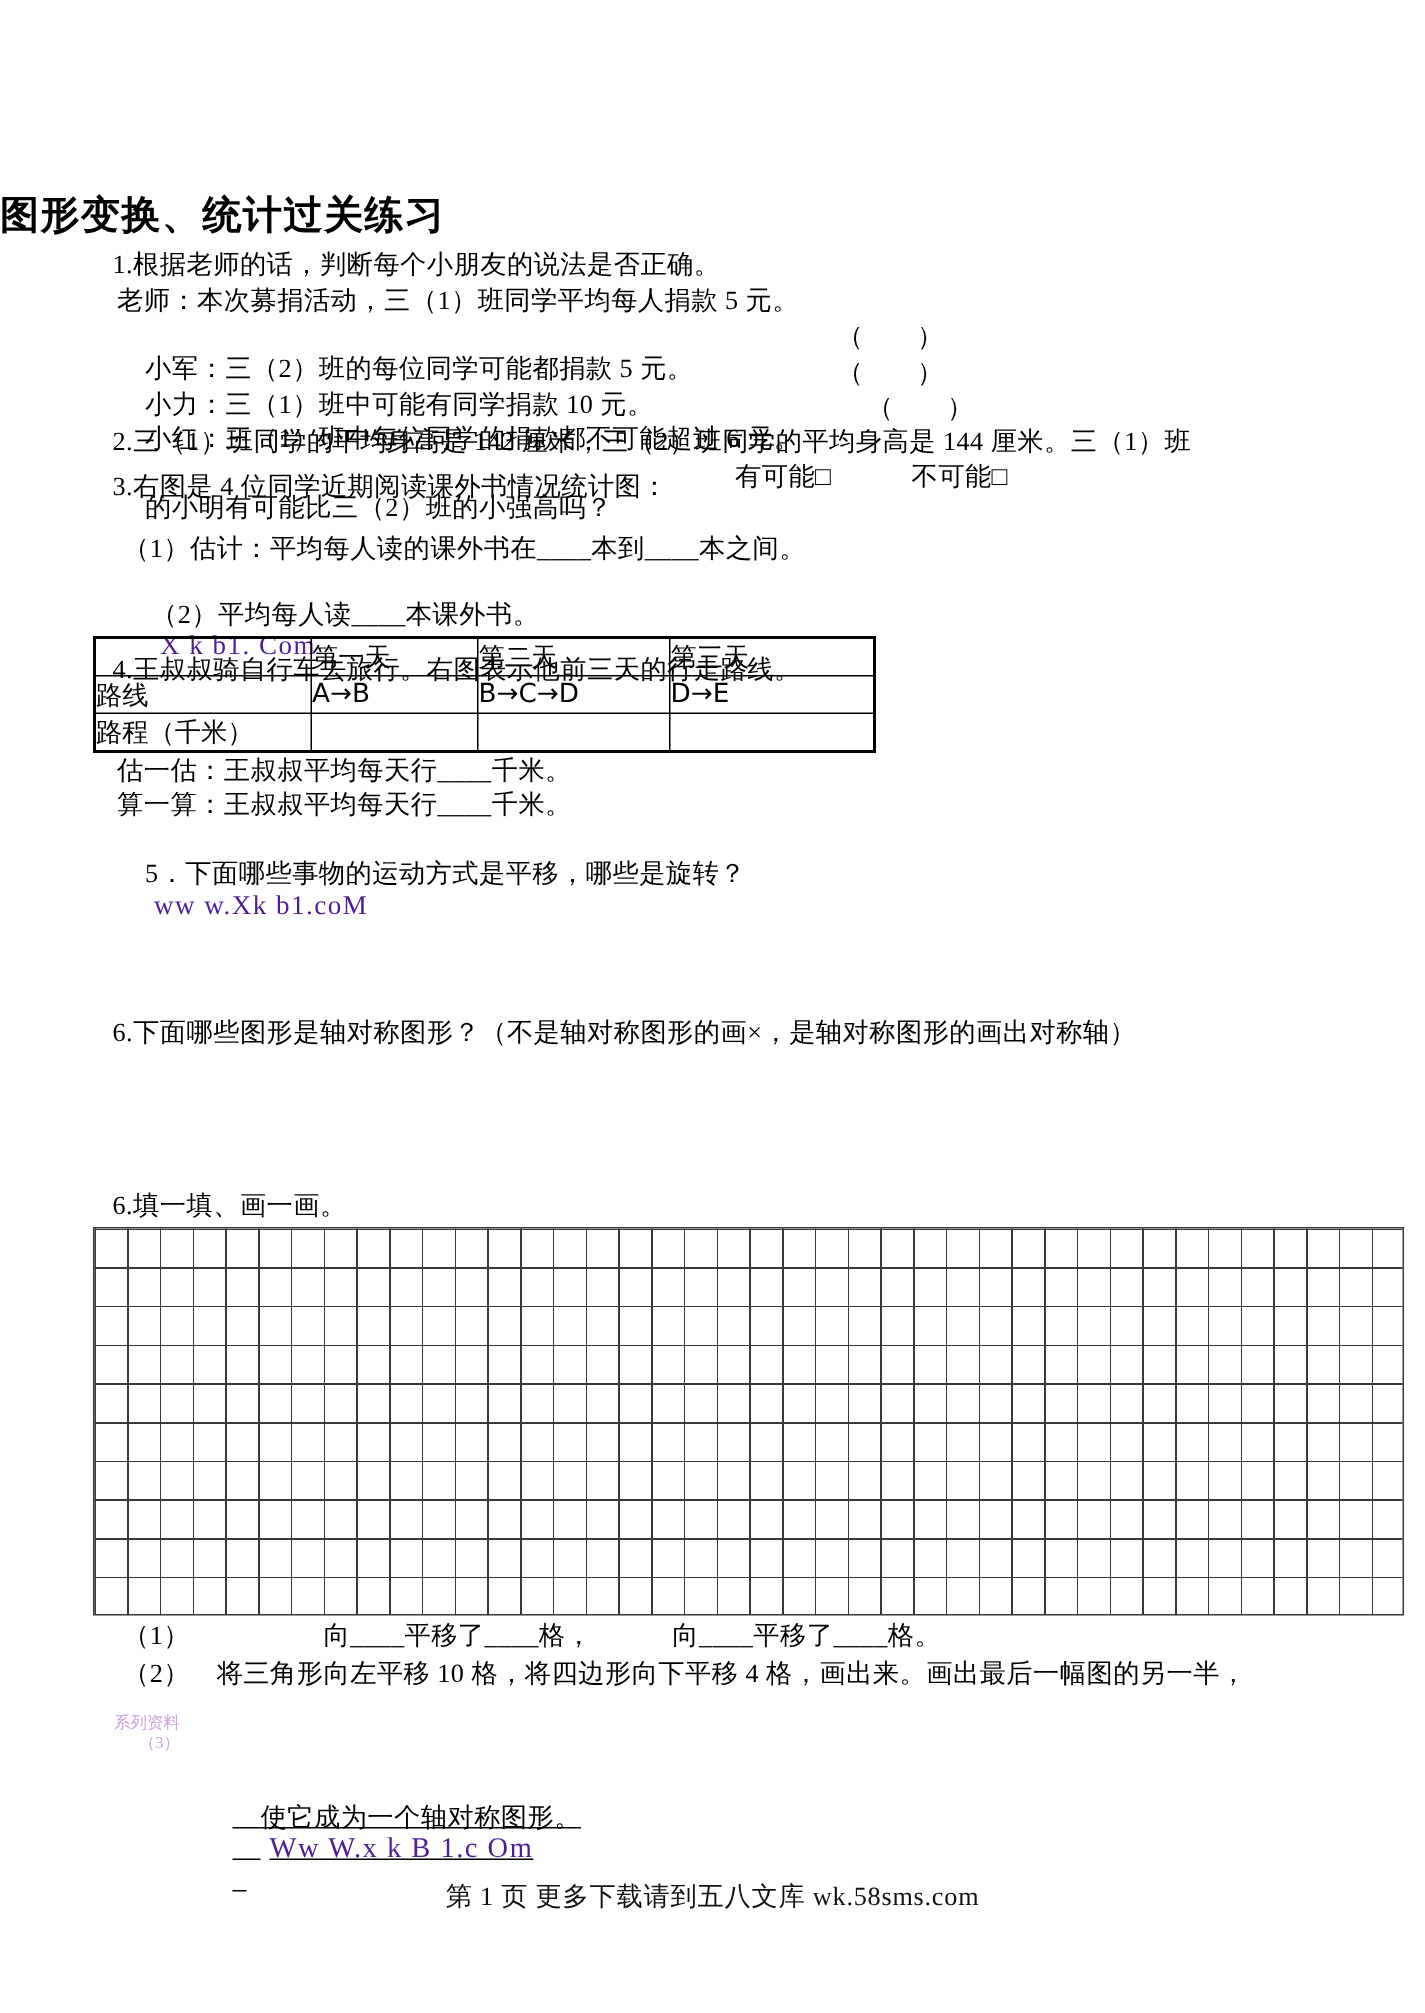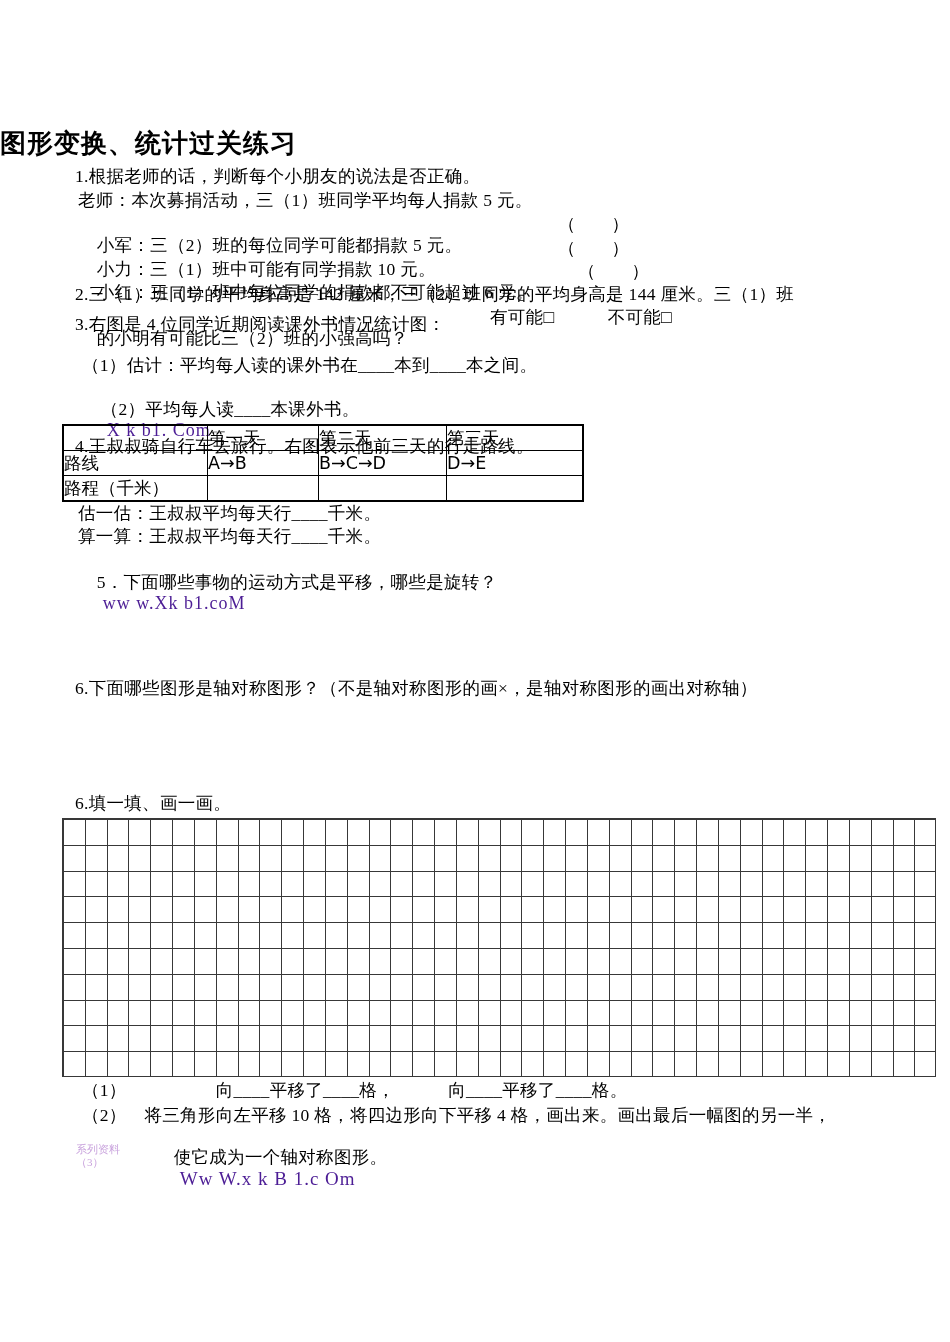--- a/index.html
+++ b/index.html
@@ -54,20 +54,21 @@
     box-sizing:border-box;
     border:1px solid #383838;
     background-image:
       repeating-linear-gradient(to right,#383838 0,#383838 1px,transparent 1px,transparent 21.83px),
       repeating-linear-gradient(to bottom,#383838 0,#383838 1px,transparent 1px,transparent 25.8px);
   }
   .series{
     position:absolute;left:76px;top:1143px;
     color:#c9a3dd;font-size:11px;line-height:13px;
     white-space:pre;
+    text-align:right;
   }
   .footer{
     position:absolute;top:1252px;left:0;width:950px;
     text-align:center;font-size:17.5px;color:#111;
     letter-spacing:0.5px;
   }
 </style>
 </head>
 <body>
 
@@ -138,21 +139,22 @@
   </div>
 
   <div class="line" style="left:75px;top:678px;">6.下面哪些图形是轴对称图形？（不是轴对称图形的画×，是轴对称图形的画出对称轴）</div>
 
   <div class="line" style="left:75px;top:793px;">6.填一填、画一画。</div>
 
   <div class="drawgrid"></div>
 
   <div class="line" style="left:82px;top:1080px;">（1）　　　　　向____平移了____格，　　　向____平移了____格。</div>
   <div class="line" style="left:82px;top:1105px;">（2）　将三角形向左平移 10 格，将四边形向下平移 4 格，画出来。画出最后一幅图的另一半，</div>
-  <div class="line" style="left:155px;top:1126px;">
+  <div class="line" style="left:155px;top:1180px;text-decoration:underline;">
     <span>使它成为一个轴对称图形。</span>
     <span class="wm wm-inline" style="font-size:19px;">Ww W.x k B 1.c Om</span>
   </div>
 
   <div class="series"><span>系列资料</span><br><span>（3）</span></div>
 
+  <div class="footer">第 1 页 更多下载请到五八文库 wk.58sms.com</div>
 
 </div>
 
 </body></html>

